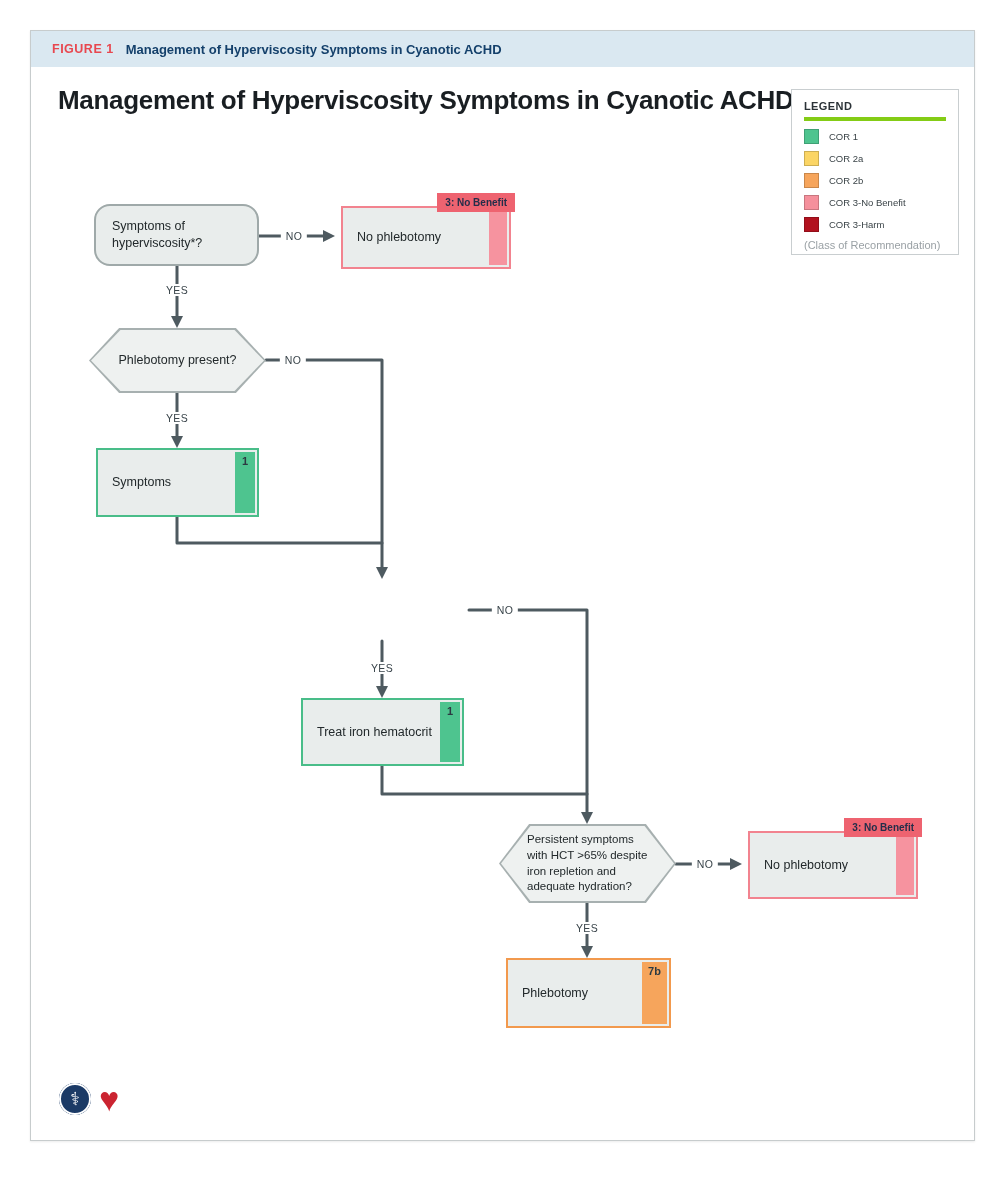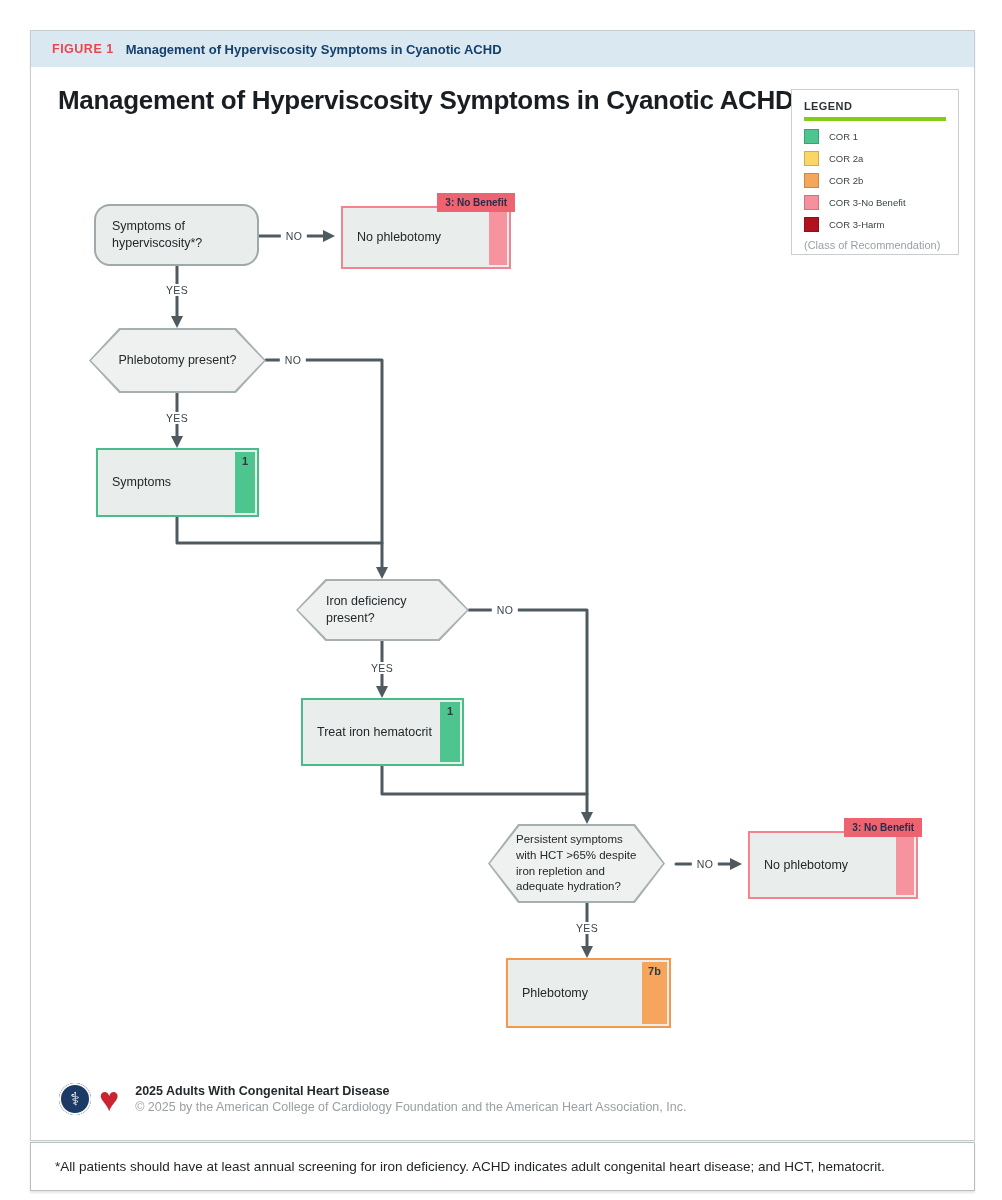--- a/index.html
+++ b/index.html
@@ -140,34 +140,29 @@
       </div>
     </div>
 
     <div class="node box box--green" style="left:65px; top:417px; width:163px; height:69px; padding-right:28px;">
       <span class="node-text">Symptoms</span>
       <span class="stripe stripe--num" style="background-color: rgb(78, 196, 143);">
         <span class="stripe-num">1</span>
       </span>
     </div>
 
-    <div class="hex" style="left:265px; top:548px; width:173px; height:62px;">
-      <div class="hex-inner">
-        <span class="node-text">Iron deficiency present?</span>
-      </div>
-    </div>
 
     <div class="node box box--green" style="left:270px; top:667px; width:163px; height:68px; padding-right:26px;">
       <span class="node-text">Treat iron hematocrit</span>
       <span class="stripe stripe--num" style="background-color: rgb(78, 196, 143);">
         <span class="stripe-num">1</span>
       </span>
     </div>
 
-    <div class="hex" style="left:457px; top:793px; width:177px; height:79px;">
+    <div class="hex" style="left:468px; top:793px; width:177px; height:79px;">
       <div class="hex-inner">
         <span class="node-text" style="font-size:11.5px; padding:0 26px;">Persistent symptoms with HCT &gt;65% despite iron repletion and adequate hydration?</span>
       </div>
     </div>
 
     <div class="node box box--pink" style="left:717px; top:800px; width:170px; height:68px;">
       <span class="node-text">No phlebotomy</span>
       <span class="stripe" style="background-color: rgb(246, 147, 159);"></span>
       <span class="cor-tag" style="background-color: rgb(238, 99, 112);">3: No Benefit</span>
     </div>
@@ -184,23 +179,16 @@
     <span class="edge-label" style="left:262px; top:329px;">NO</span>
     <span class="edge-label" style="left:146px; top:387px;">YES</span>
     <span class="edge-label" style="left:474px; top:579px;">NO</span>
     <span class="edge-label" style="left:351px; top:637px;">YES</span>
     <span class="edge-label" style="left:674px; top:833px;">NO</span>
     <span class="edge-label" style="left:556px; top:897px;">YES</span>
 
     <div class="figure-footer">
       <span class="acc-logo">⚕</span>
       <span class="aha-logo">♥</span>
-      <span class="footer-text">
-        <div class="footer-line1">2025 Adults With Congenital Heart Disease</div>
-        <div class="footer-line2">© 2025 by the American College of Cardiology Foundation and the American Heart Association, Inc.</div>
-      </span>
     </div>
   </div>
 
-  <div class="footnote-box">
-    <p class="footnote-text">*All patients should have at least annual screening for iron deficiency. ACHD indicates adult congenital heart disease; and HCT, hematocrit.</p>
-  </div>
 </div>
 
 </body></html>

